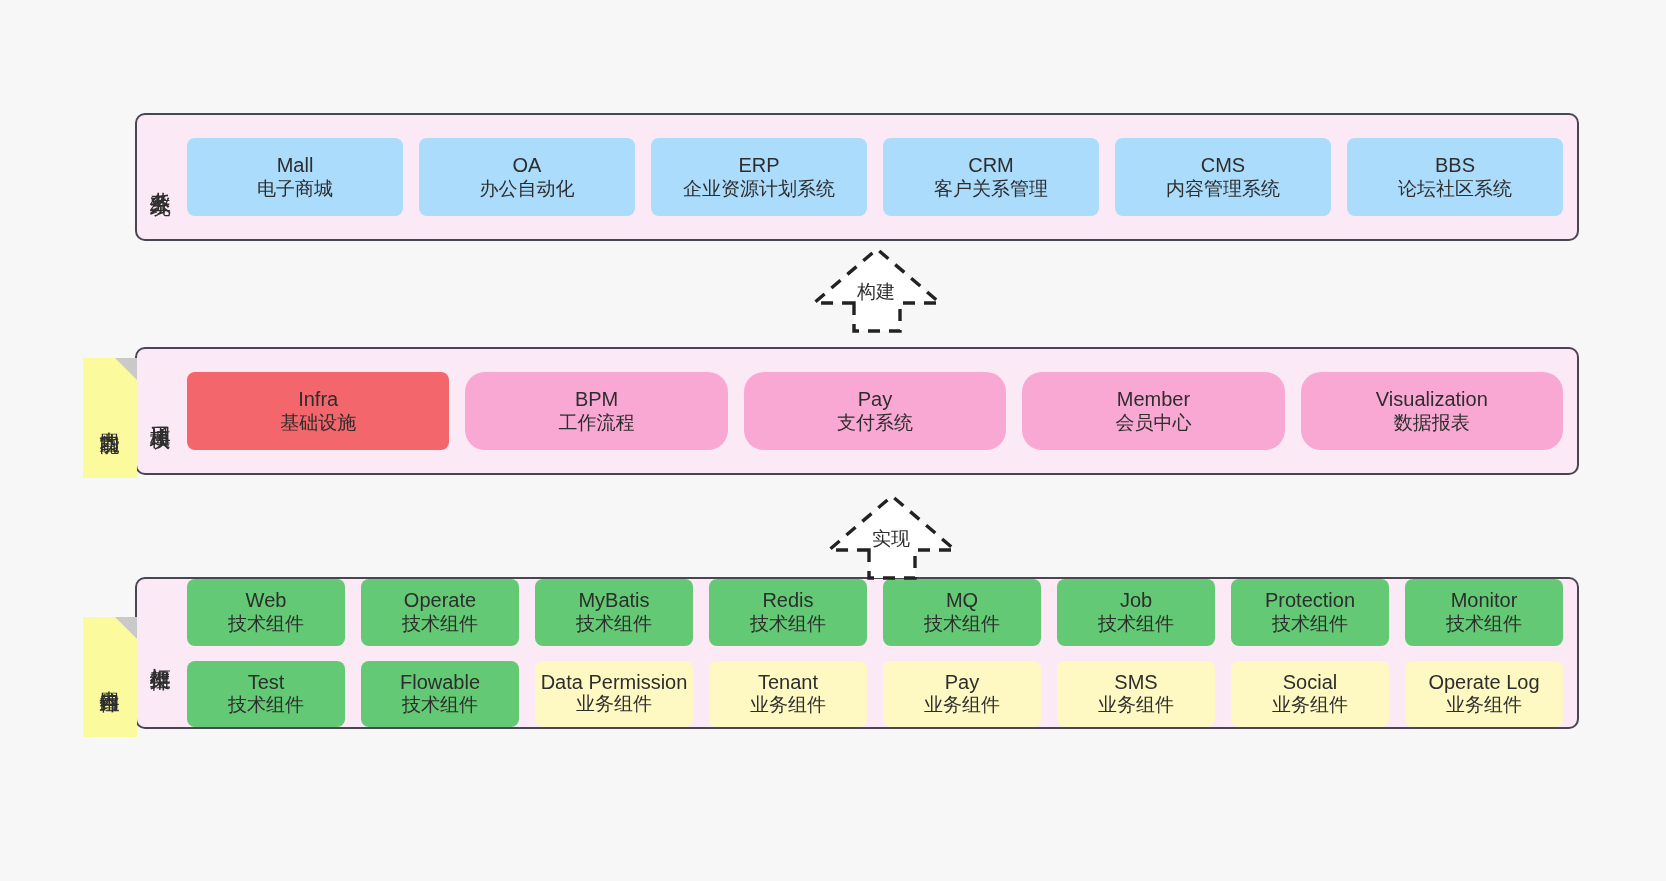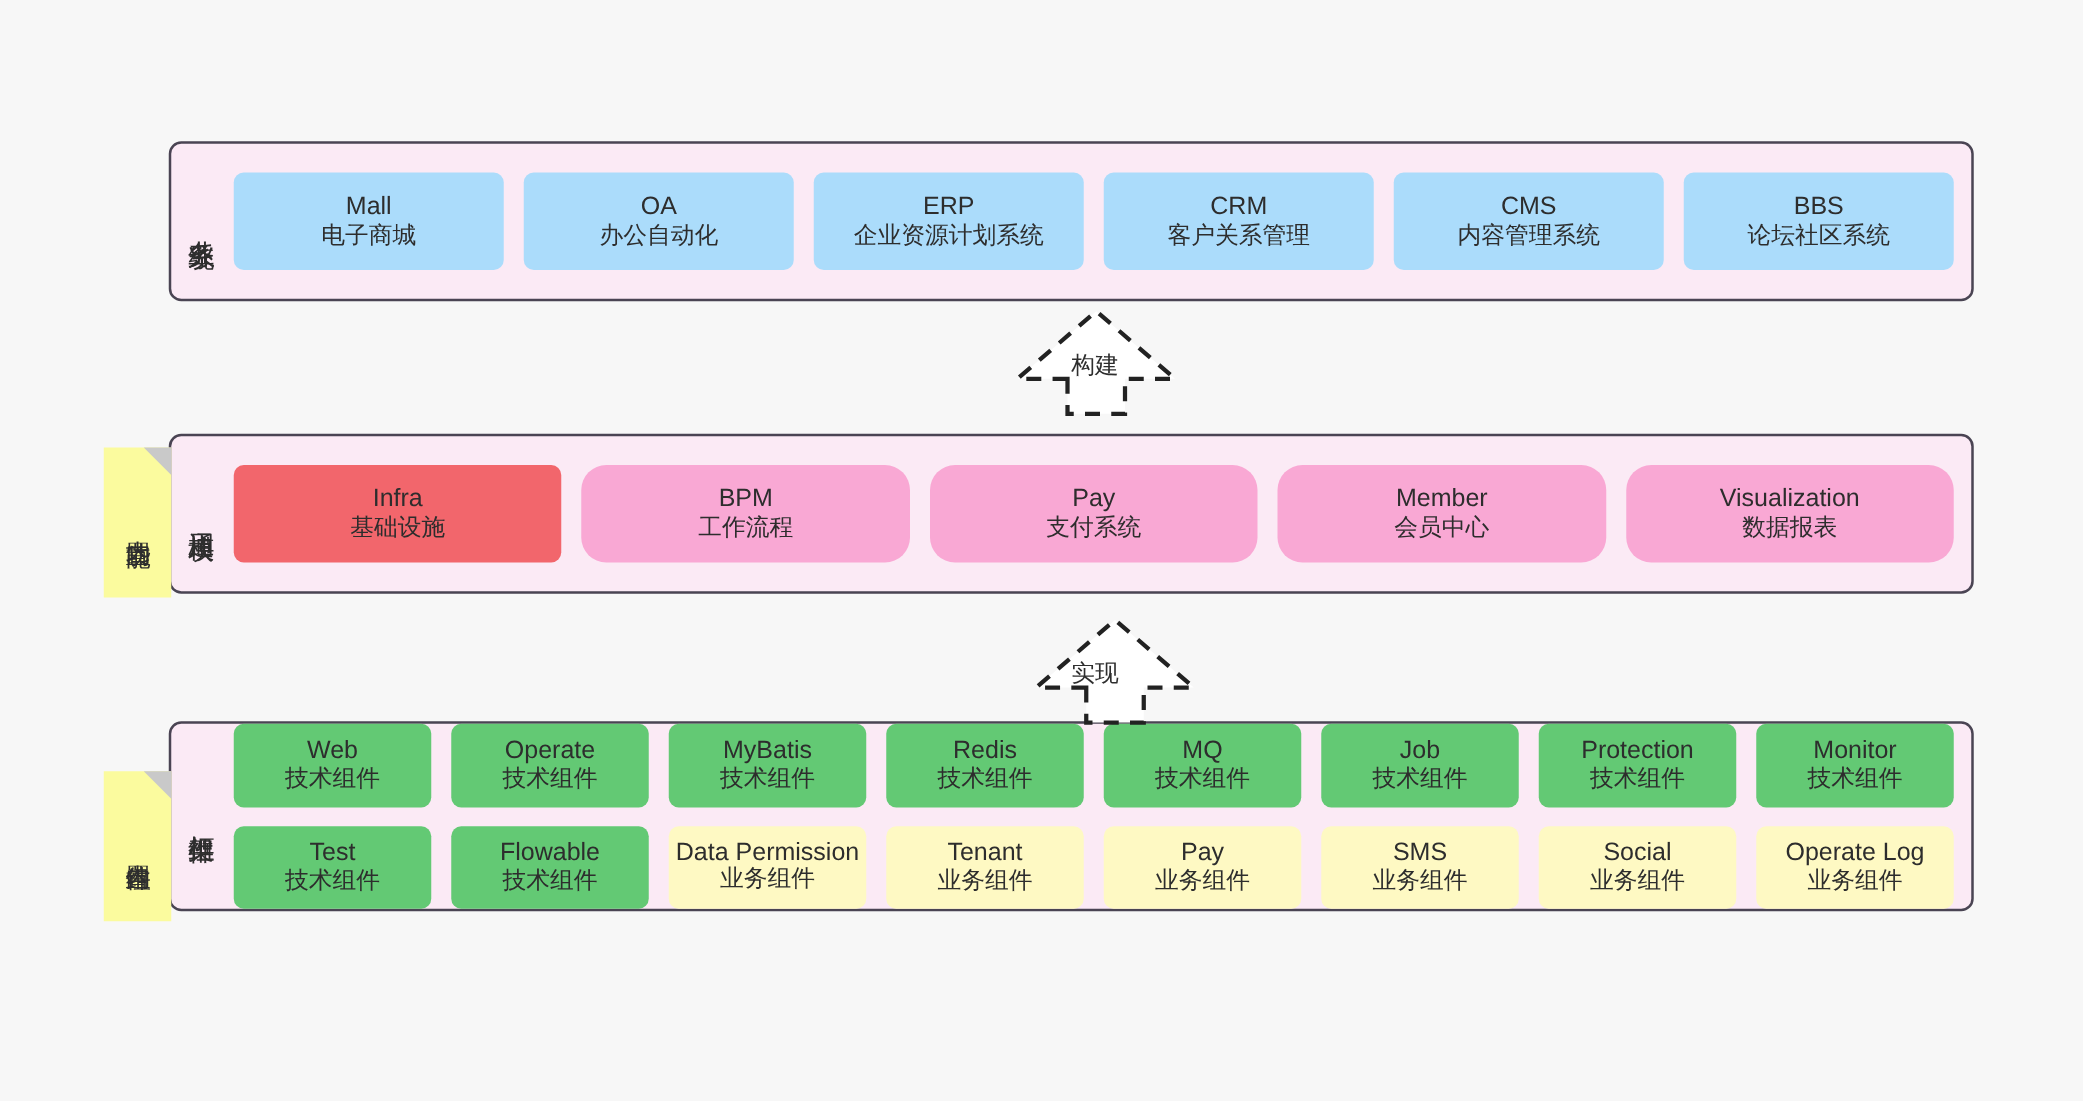--- a/index.html
+++ b/index.html
@@ -206,21 +206,21 @@
           <span class="n-sub">数据报表</span>
         </div>
       </div>
     </div>
   </div>
 
   <div class="arrow-wrap" style="left:770px; top:490px; width:150px; height:90px;">
     <svg width="150" height="90" viewBox="0 0 150 90">
       <path d="M 52 60 L 52 88 L 98 88 L 98 60 L 138 60 L 75 6 L 12 60 Z" fill="#ffffff" stroke="#222222" stroke-width="3.4" stroke-dasharray="12 9" stroke-linejoin="miter"></path>
     </svg>
-    <span class="arrow-label" style="left:40px; top:36px;">实现</span>
+    <span class="arrow-label" style="left:55px; top:36px;">实现</span>
   </div>
 
   <div class="sticky" style="left:36px; top:617px; height:120px;">
     <span>内置组件</span>
   </div>
 
   <div class="layer" style="left:88px; top:577px; width:1444px; height:152px;">
     <div class="layer-title">框架组件</div>
     <div class="layer-body">
 

